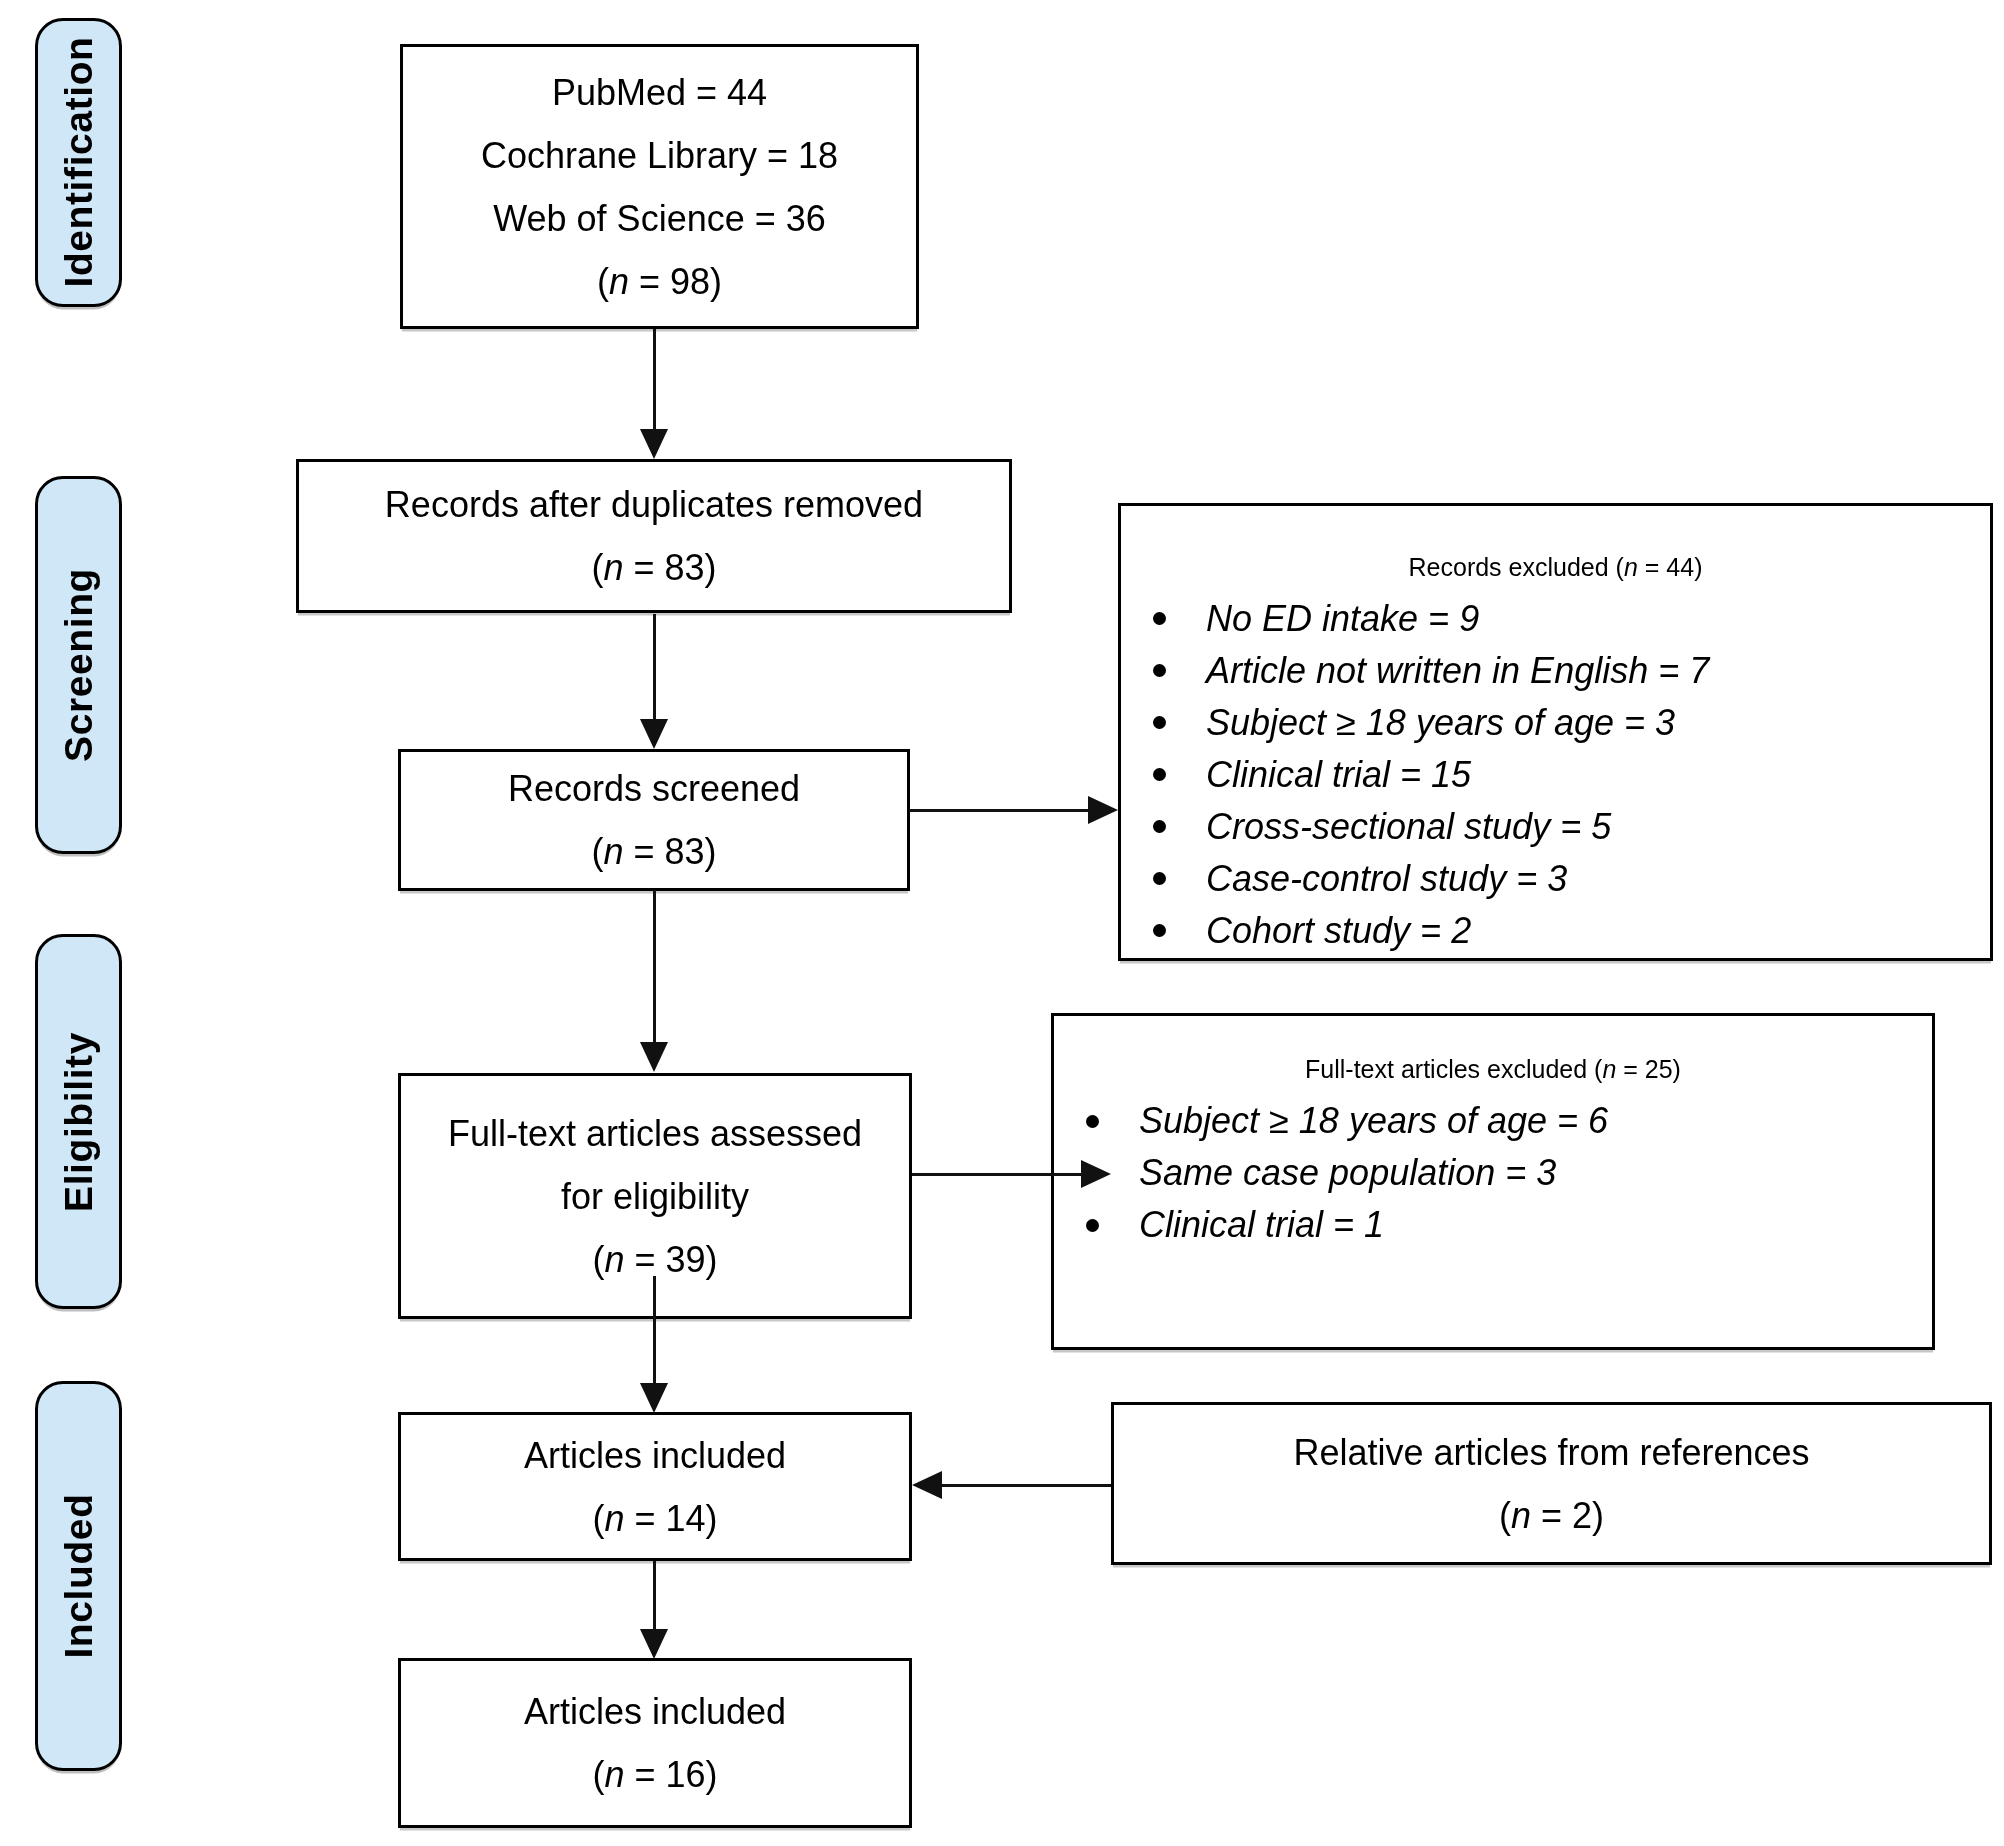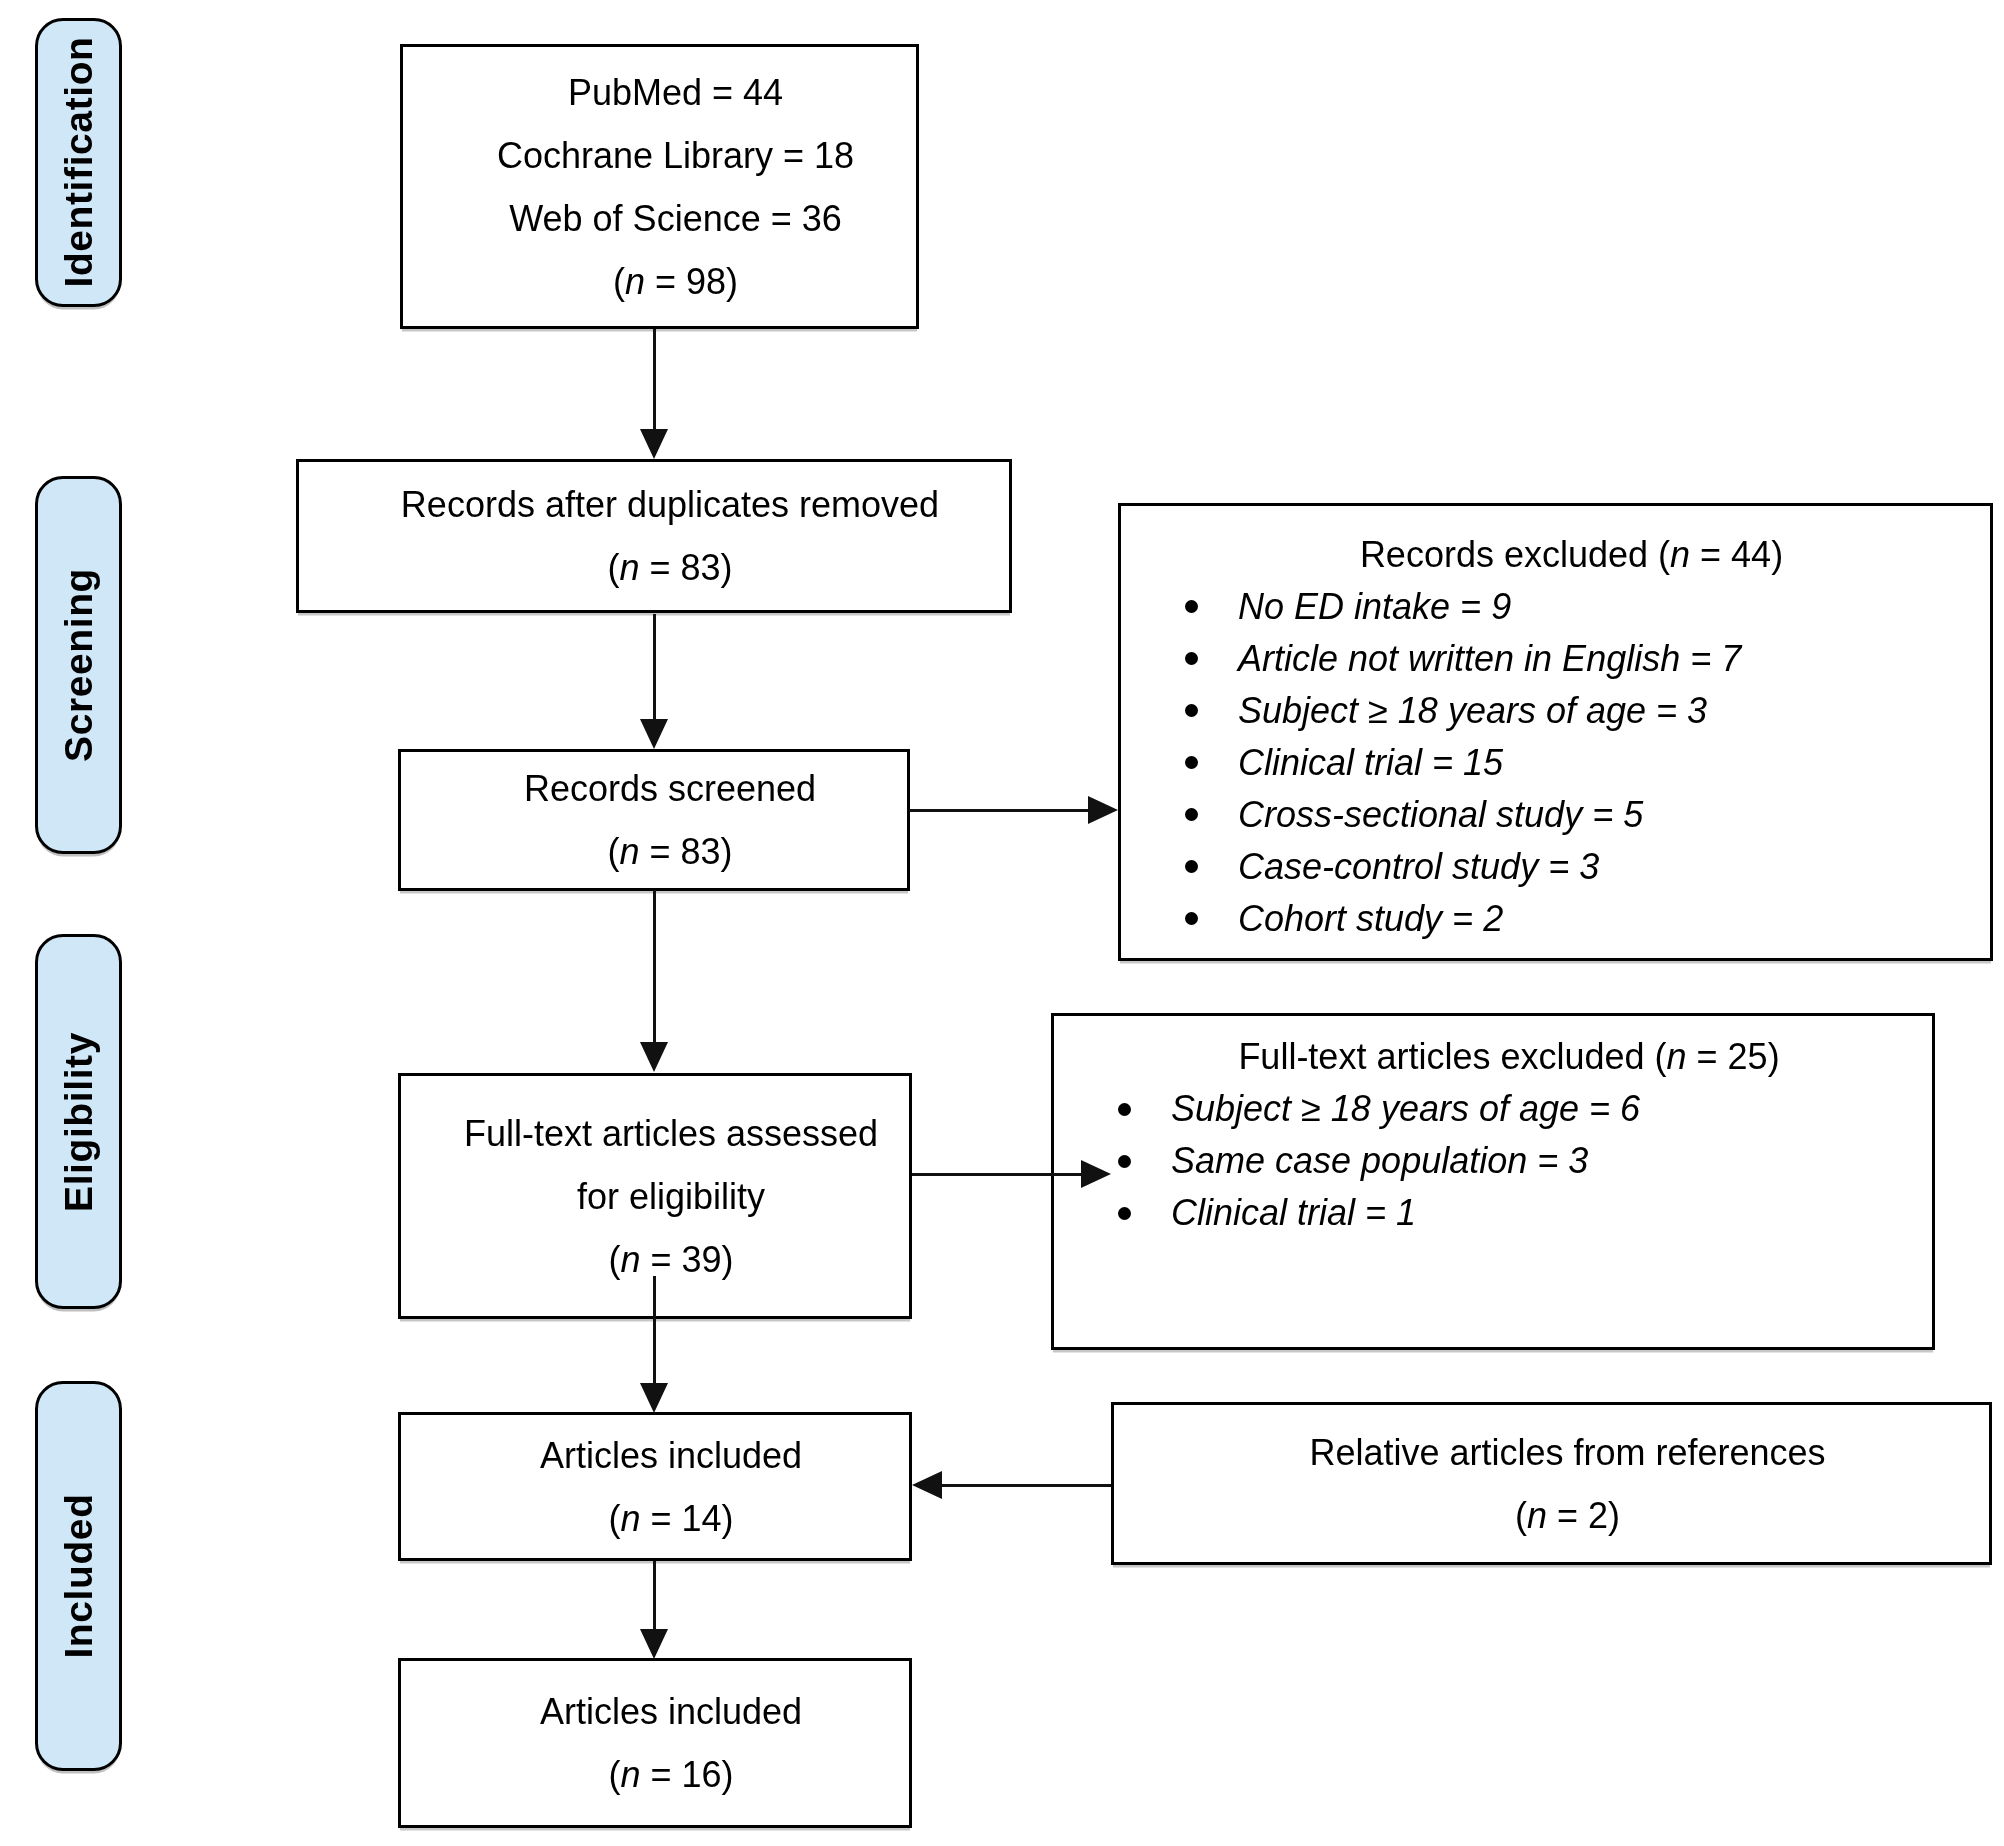--- a/index.html
+++ b/index.html
@@ -22,30 +22,29 @@
   .stage-text {
     transform: rotate(-90deg);
     white-space: nowrap;
     font-size: 39px; font-weight: bold; letter-spacing: 0.6px;
   }
 
   
   .wbox {
     position: absolute; background: #ffffff; border: 3.1px solid #000;
     box-shadow: 0 4.4px 0 -1.9px rgba(0,0,0,0.22);
-    padding-left: 32px;
   }
   .flow {
     display: flex; flex-direction: column;
     align-items: center; justify-content: center;
     text-align: center;
   }
   .box-line { font-size: 36px; line-height: 63px; white-space: nowrap; }
 
-  .side-title { font-size: 36px; line-height: 52px; text-align: center; }
+  .side-title { font-size: 25px; line-height: 52px; text-align: center; margin-top: 12px; }
   ul.reasons { margin: 0; padding: 0 25px 0 28px; list-style: none; }
   ul.reasons li {
     position: relative; padding-left: 57px;
     font-size: 36px; line-height: 52px; font-style: italic;
   }
   ul.reasons li::before {
     content: ""; position: absolute; left: 3.8px; top: 19.5px;
     width: 13.2px; height: 13.2px; border-radius: 50%; background: #000;
   }
 

